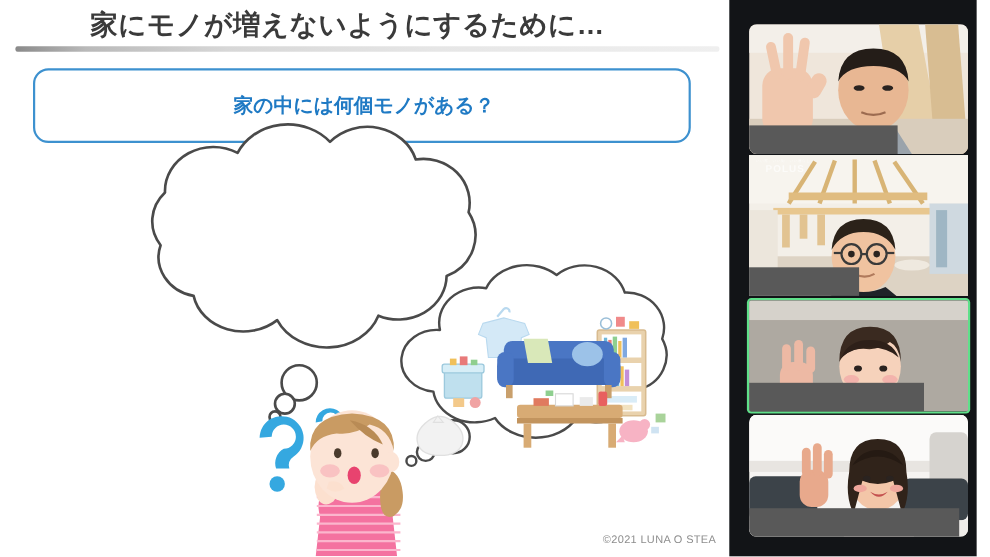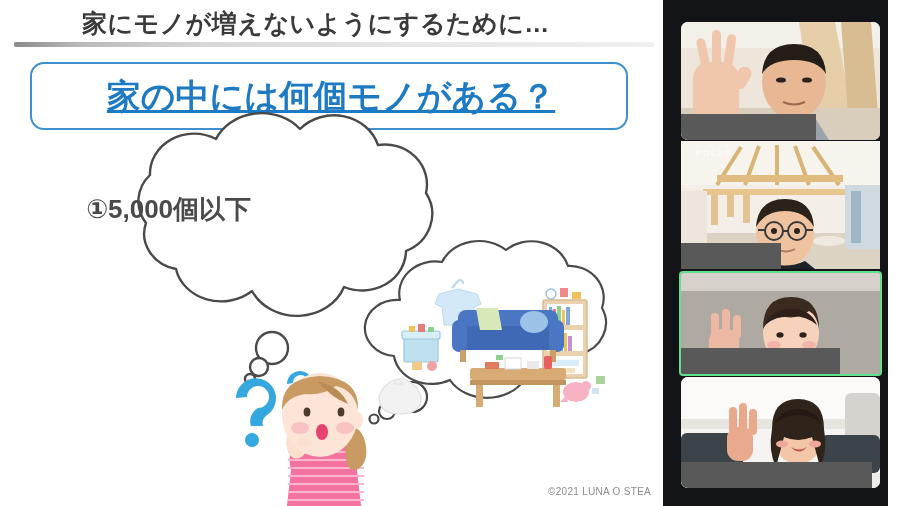--- a/index.html
+++ b/index.html
@@ -25,21 +25,21 @@
     border-radius:2px;
   }
 
   .question-box{
     position:absolute;left:30px;top:62px;width:598px;height:68px;
     border:2.5px solid #3d91cf;border-radius:14px;background:#fff;
     box-sizing:border-box;
   }
   .question-text{
     position:absolute;left:0;top:0;width:598px;height:64px;line-height:64px;
-    text-align:center;font-size:34px;font-weight:700;color:#1f7ac4;white-space:nowrap;text-decoration:underline;
+    text-align:center;font-size:18px;font-weight:700;color:#1f7ac4;white-space:nowrap;
   }
 
   
   .bubble-svg{position:absolute;left:0;top:0;width:663px;height:506px;pointer-events:none;}
 
   .opts{
     position:absolute;left:86px;top:192px;width:300px;
     font-size:26px;font-weight:700;color:#4a4a4a;line-height:1.32;letter-spacing:0px;
   }
   .opts div{white-space:nowrap;}
@@ -231,21 +231,20 @@
         <ellipse cx="300" cy="428" rx="9" ry="6" fill="#f9c2c2"></ellipse>
         <ellipse cx="345" cy="428" rx="9" ry="6" fill="#f9c2c2"></ellipse>
 
         <ellipse cx="322" cy="432" rx="6" ry="8" fill="#e8436f"></ellipse>
 
         <path d="M299 438 q 10 -2 14 6 q -8 6 -16 0 Z" fill="#fce0cf"></path>
       </g>
     </svg>
 
     <div class="opts">
-      <div>①5,000個以下</div>
     </div>
 
     <div class="copyright">©2021 LUNA O STEA</div>
   </div>
 
   <div class="video-rail">
     <div class="tiles">
 
       <div class="tile rounded" style="top:0;height:118px;">
         <svg class="bg" viewBox="0 0 199 118" preserveAspectRatio="none">

